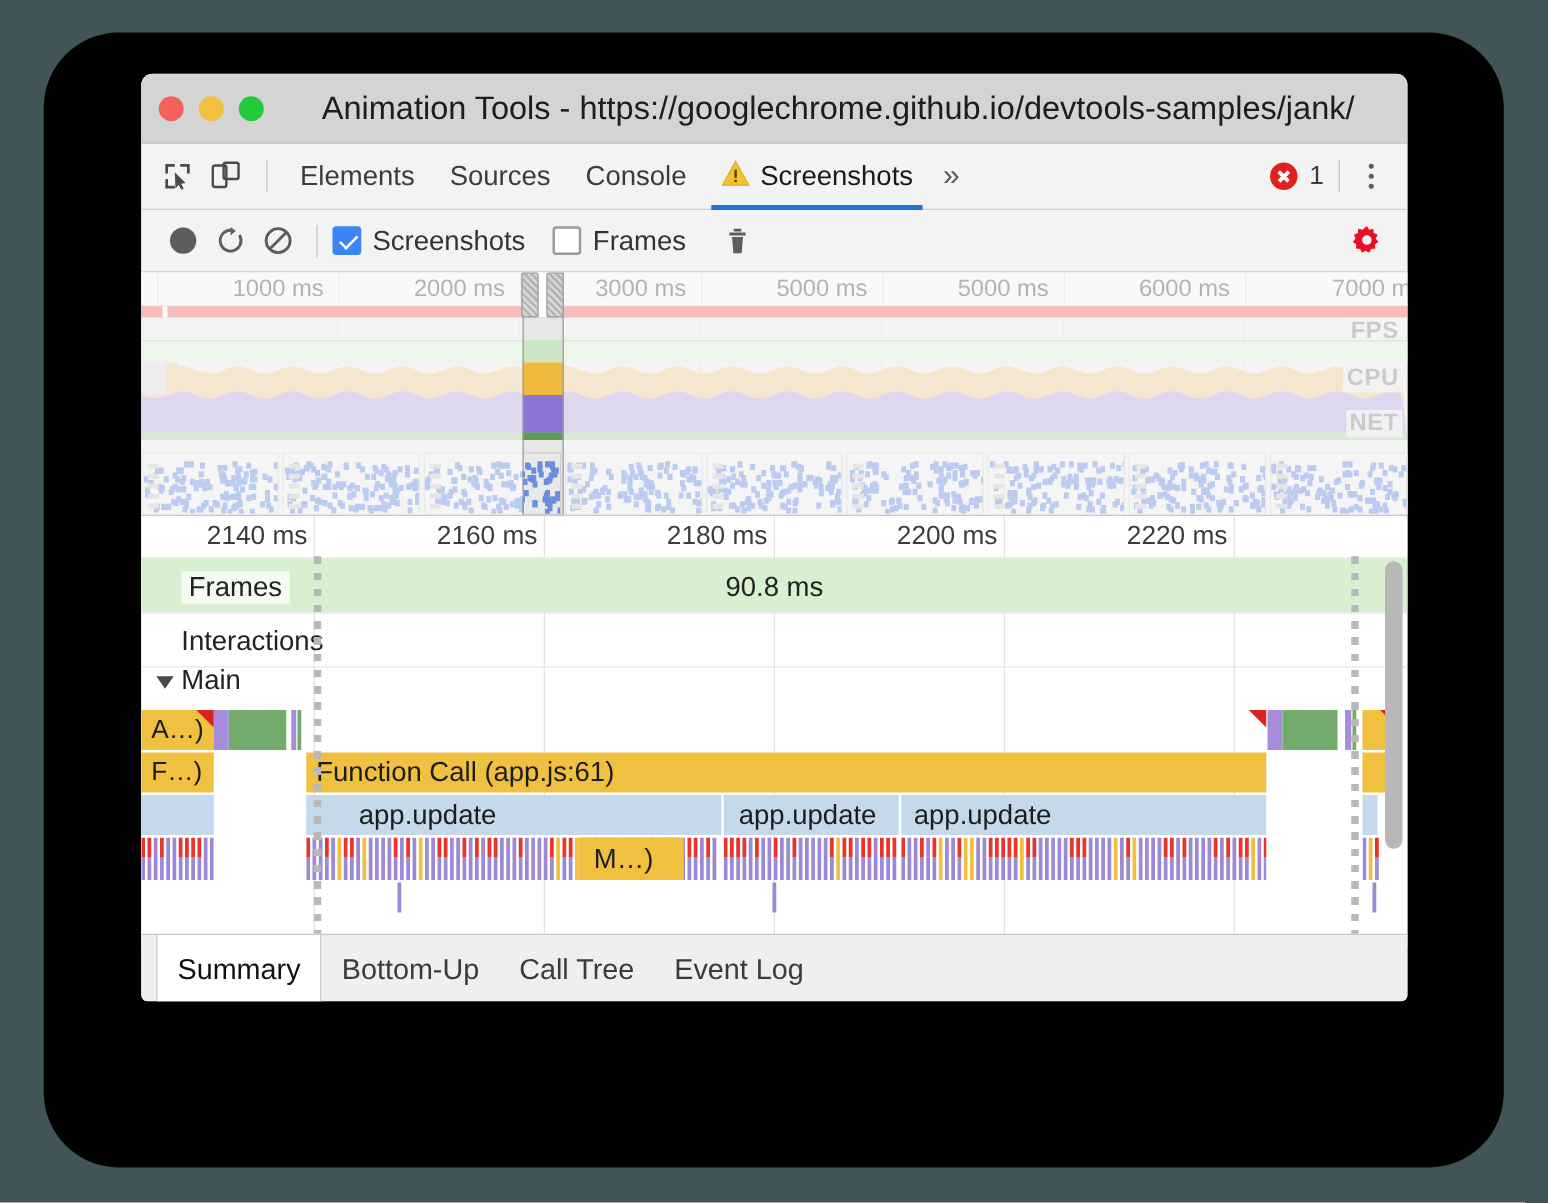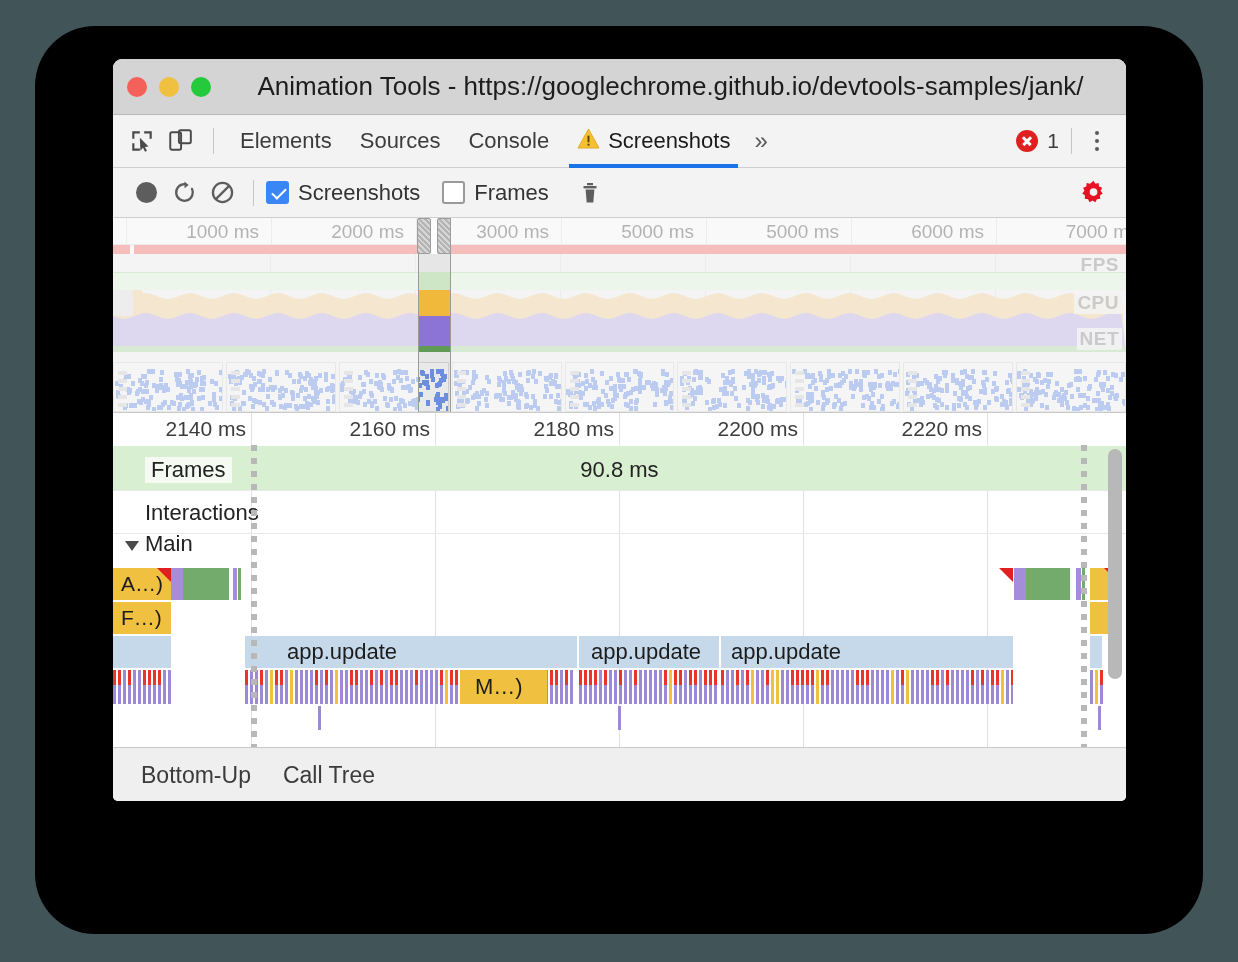--- a/index.html
+++ b/index.html
@@ -1516,20 +1516,23 @@
     <div class="blk purple" style="left:901px;top:155px;width:12px;height:32px;"></div>
     <div class="blk green" style="left:913px;top:155px;width:44px;height:32px;"></div>
     <div class="blk purple" style="left:963px;top:155px;width:5px;height:32px;"></div>
     <div class="blk green" style="left:969px;top:155px;width:3px;height:32px;"></div>
     <div class="blk yellow" style="left:977px;top:155px;width:28px;height:32px;"></div>
     <div class="tri" style="left:991px;top:155px;"></div>
 
     <div class="blk yellow small" style="left:0;top:189px;width:58px;height:32px;">
       <span>F…)</span>
     </div>
+    <div class="blk yellow" style="left:132px;top:189px;width:768px;height:32px;">
+      <span>Function Call (app.js:61)</span>
+    </div>
     <div class="blk yellow" style="left:977px;top:189px;width:28px;height:32px;"></div>
 
     <div class="blk blue" style="left:0;top:223px;width:58px;height:32px;"></div>
     <div class="blk blue" style="left:132px;top:223px;width:332px;height:32px;">
       <span style="padding-left:42px;">app.update</span>
     </div>
     <div class="blk blue" style="left:466px;top:223px;width:140px;height:32px;">
       <span style="padding-left:12px;">app.update</span>
     </div>
     <div class="blk blue" style="left:608px;top:223px;width:292px;height:32px;">
@@ -1723,21 +1726,27 @@
     <div class="mini" style="left:505px;top:293px;height:24px;"></div>
     <div class="mini" style="left:985px;top:293px;height:24px;"></div>
 
     <div class="dash-line" style="left:138px;"></div>
     <div class="dash-line" style="left:968px;"></div>
 
     <div id="v-scroll"></div>
   </div>
 
   <div id="bottombar">
+    <div class="btab active">
+      <span>Summary</span>
+    </div>
     <div class="btab">
       <span>Bottom-Up</span>
     </div>
     <div class="btab">
       <span>Call Tree</span>
     </div>
+    <div class="btab">
+      <span>Event Log</span>
+    </div>
   </div>
 
 </div>
 
 </body></html>

